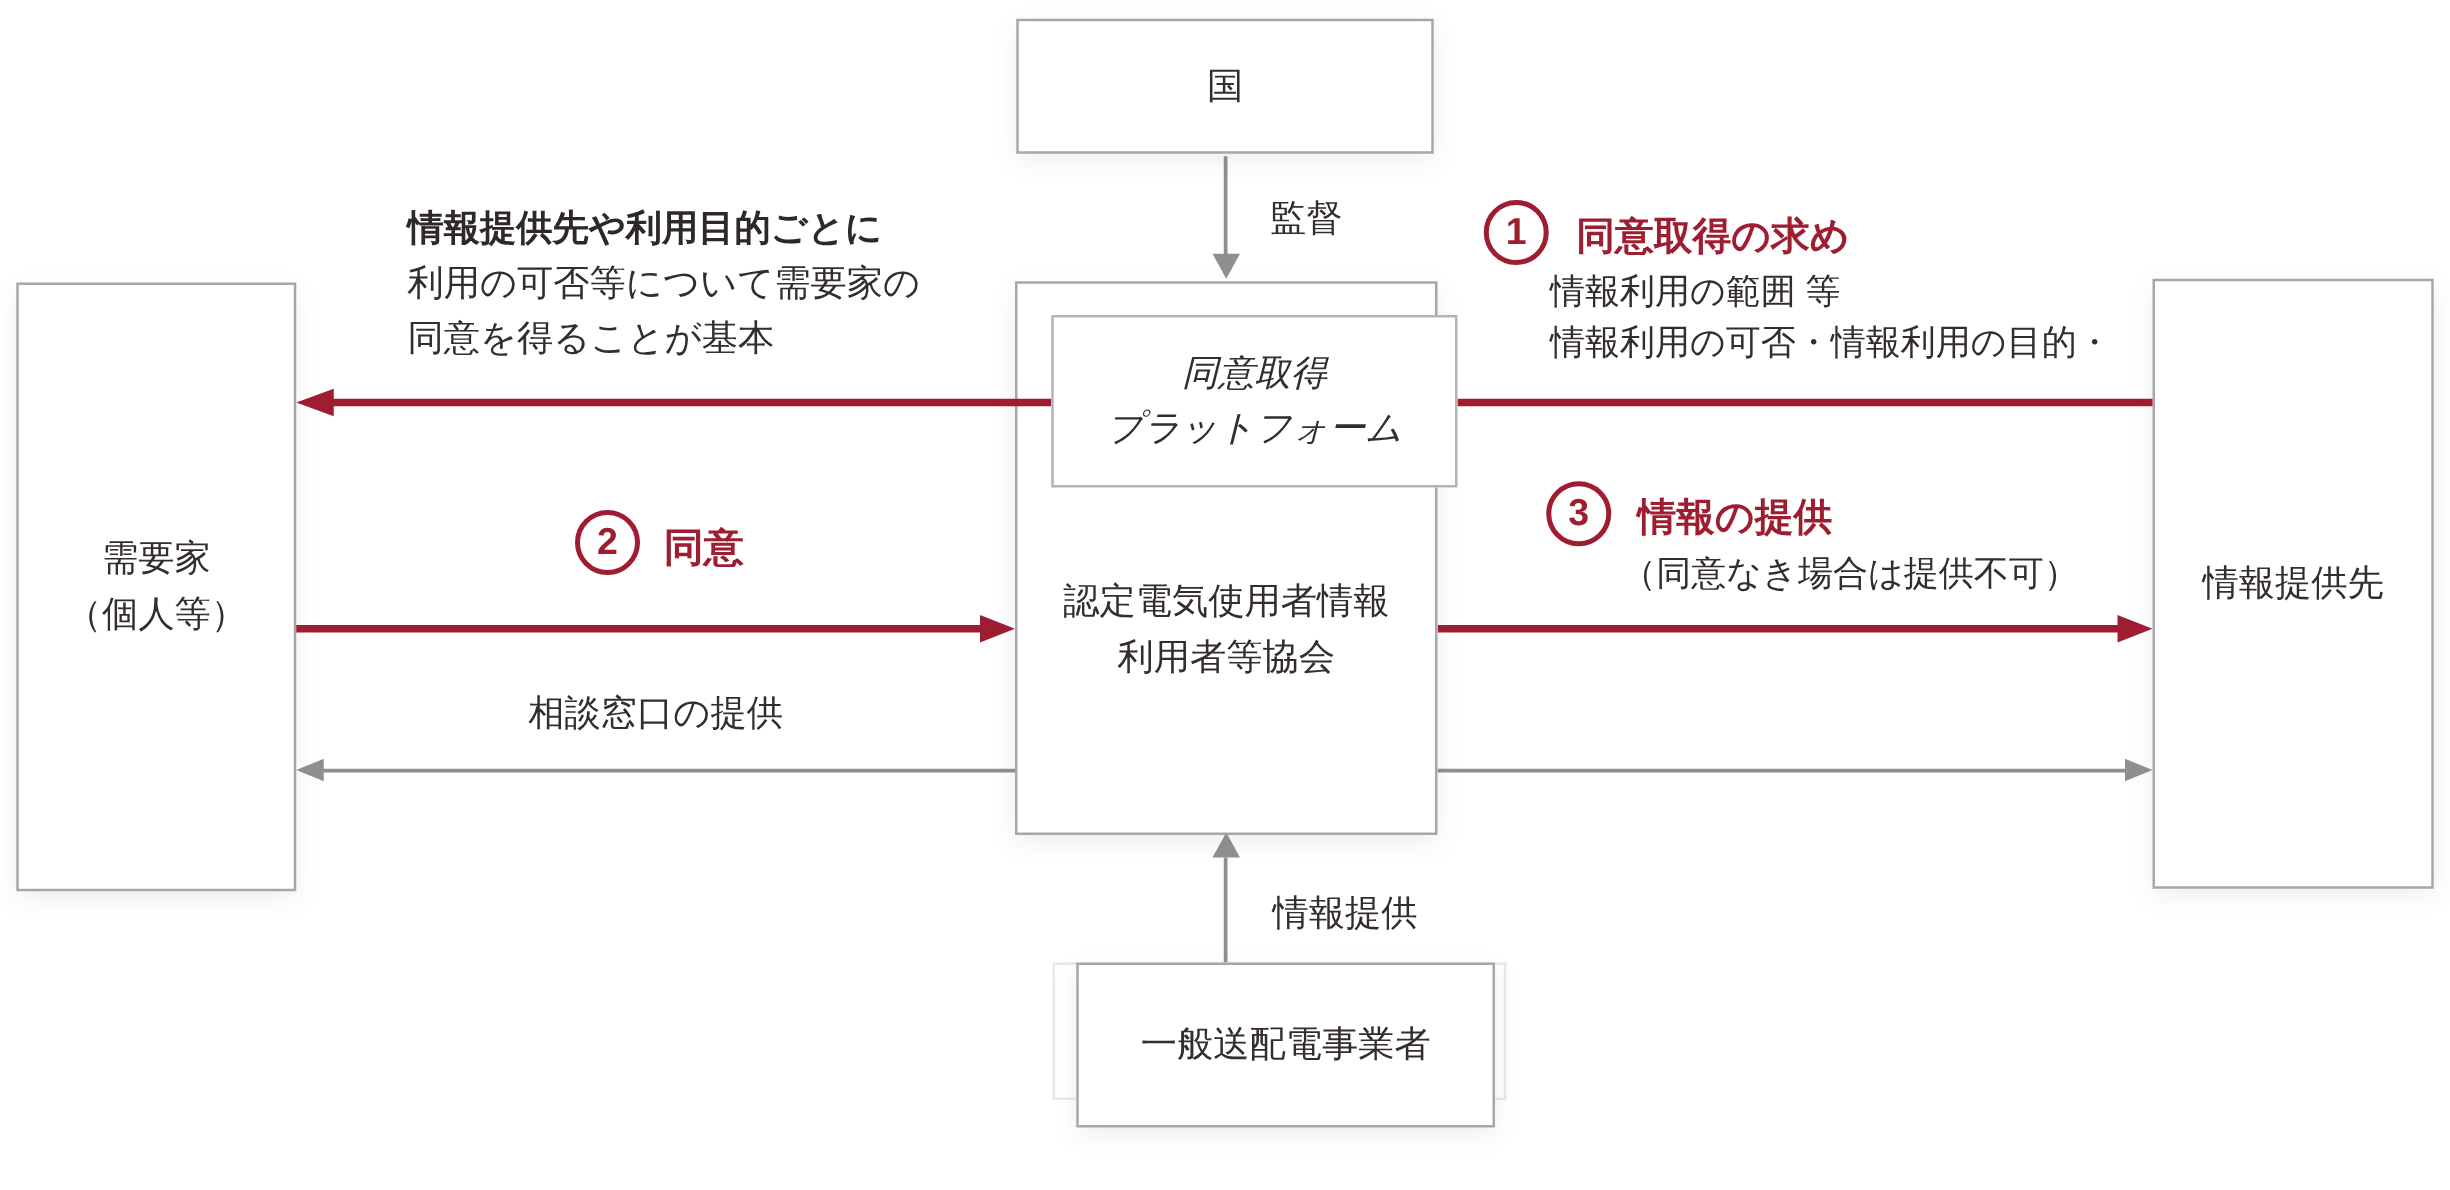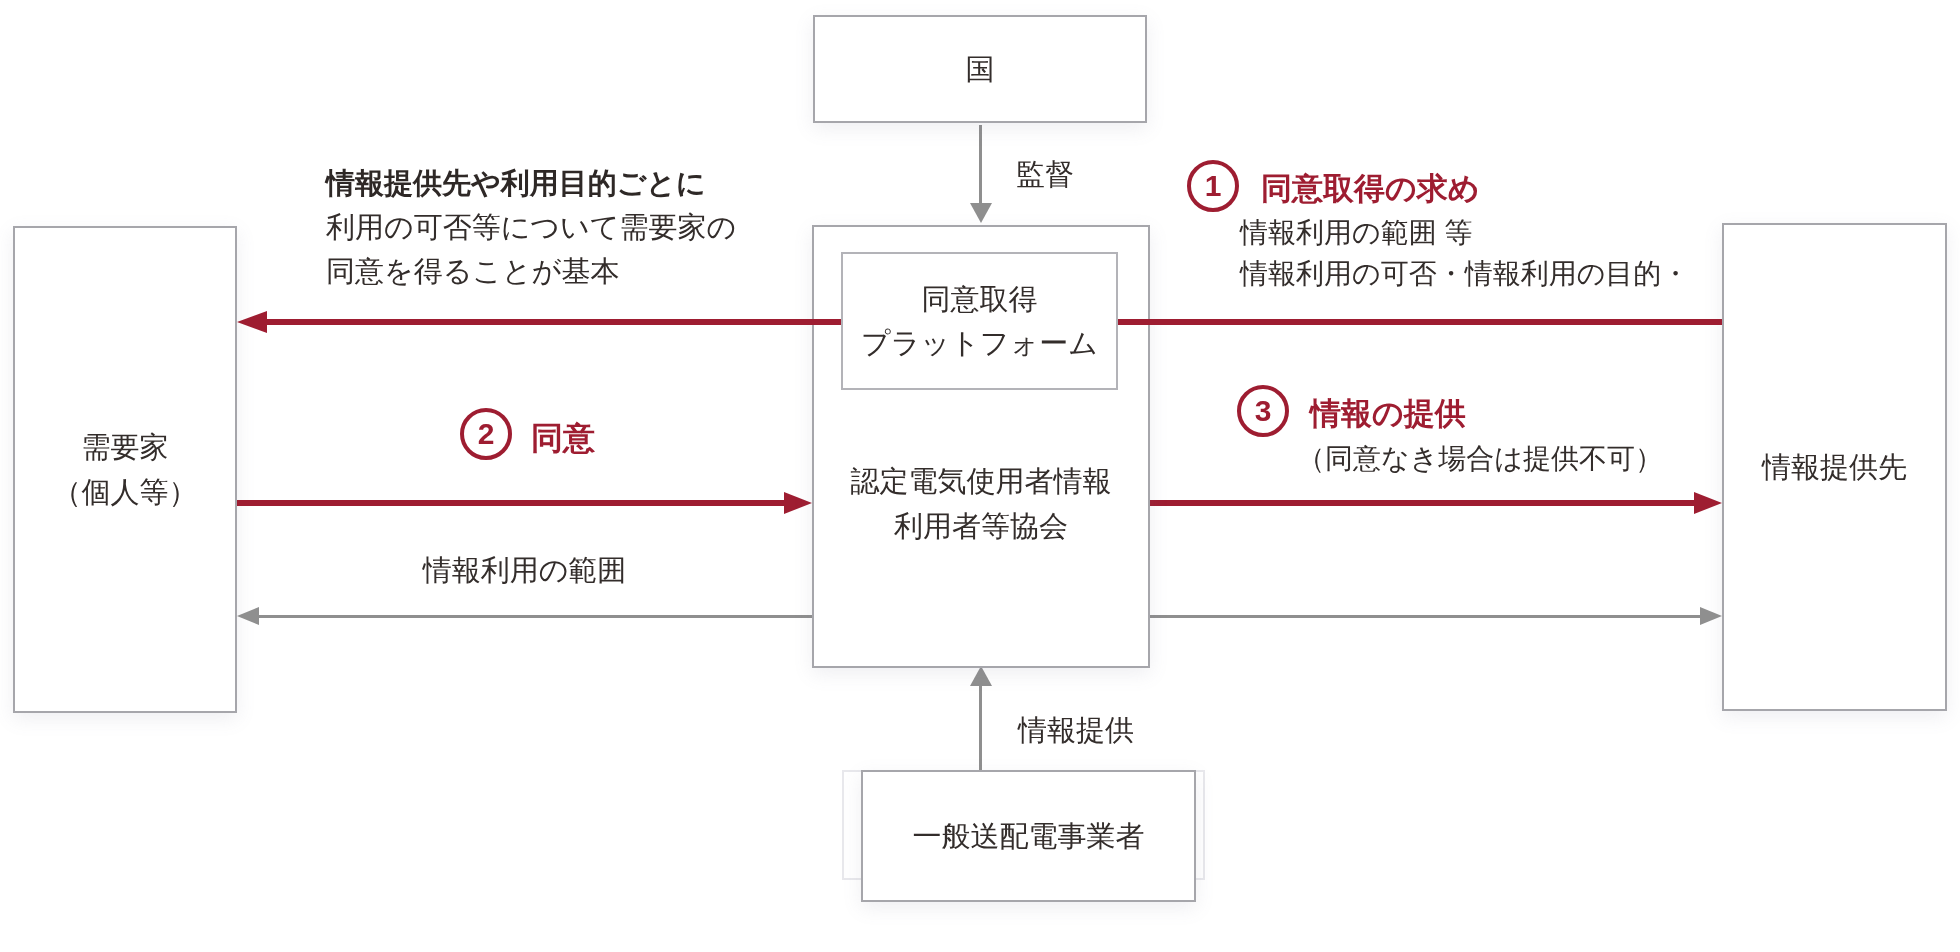--- a/index.html
+++ b/index.html
@@ -44,21 +44,21 @@
 
   <div class="vline" style="left:979px;top:125px;width:3px;height:80px;background:var(--gray);z-index:1;"></div>
   <div class="tri" style="left:970px;top:203px;border-left:11px solid transparent;border-right:11px solid transparent;border-top:20px solid var(--gray);z-index:1;"></div>
   <div class="lbl" style="left:1016px;top:155px;">監督</div>
 
   <div class="box" style="left:812px;top:225px;width:338px;height:443px;z-index:3;"></div>
 
   <div class="hline" style="left:260px;top:319px;width:1462px;height:6px;background:var(--red);z-index:4;"></div>
   <div class="tri" style="left:237px;top:311px;border-top:11px solid transparent;border-bottom:11px solid transparent;border-right:30px solid var(--red);z-index:4;"></div>
 
-  <div class="box" style="left:841px;top:252px;width:277px;height:138px;line-height:44px;border-color:#b3b3b8;box-shadow:none;z-index:5;">
+  <div class="box" style="left:841px;top:252px;width:325px;height:138px;line-height:44px;border-color:#b3b3b8;box-shadow:none;z-index:5;font-style:italic;">
     <span>同意取得</span>
     <span>プラットフォーム</span>
   </div>
 
   <div style="position:absolute;left:812px;top:459px;width:338px;text-align:center;font-size:29px;line-height:45px;z-index:4;">
     <div>認定電気使用者情報</div>
     <div>利用者等協会</div>
   </div>
 
   <div class="box" style="left:1722px;top:223px;width:225px;height:488px;z-index:2;">
@@ -71,21 +71,21 @@
   </div>
 
   <div class="hline" style="left:237px;top:500px;width:551px;height:6px;background:var(--red);z-index:2;"></div>
   <div class="tri" style="left:784px;top:492px;border-top:11px solid transparent;border-bottom:11px solid transparent;border-left:28px solid var(--red);z-index:2;"></div>
 
   <div class="hline" style="left:1150px;top:500px;width:546px;height:6px;background:var(--red);z-index:2;"></div>
   <div class="tri" style="left:1694px;top:492px;border-top:11px solid transparent;border-bottom:11px solid transparent;border-left:28px solid var(--red);z-index:2;"></div>
 
   <div class="hline" style="left:256px;top:615px;width:556px;height:3px;background:var(--gray);z-index:2;"></div>
   <div class="tri" style="left:237px;top:607px;border-top:9px solid transparent;border-bottom:9px solid transparent;border-right:22px solid var(--gray);z-index:2;"></div>
-  <div class="lbl" style="left:237px;top:551px;width:575px;text-align:center;">情報利用の範囲</div>
+  <div class="lbl" style="left:237px;top:551px;width:575px;text-align:center;">相談窓口の提供</div>
 
   <div class="hline" style="left:1150px;top:615px;width:552px;height:3px;background:var(--gray);z-index:2;"></div>
   <div class="tri" style="left:1700px;top:607px;border-top:9px solid transparent;border-bottom:9px solid transparent;border-left:22px solid var(--gray);z-index:2;"></div>
 
   <div class="box-layer" style="left:870px;top:770px;width:335px;height:110px;z-index:0;"></div>
   <div class="box-layer" style="left:856px;top:770px;width:335px;height:110px;z-index:1;"></div>
   <div class="box-layer" style="left:842px;top:770px;width:335px;height:110px;z-index:1;"></div>
 
   <div class="box" style="left:861px;top:770px;width:335px;height:132px;z-index:3;">
     <span>一般送配電事業者</span>

